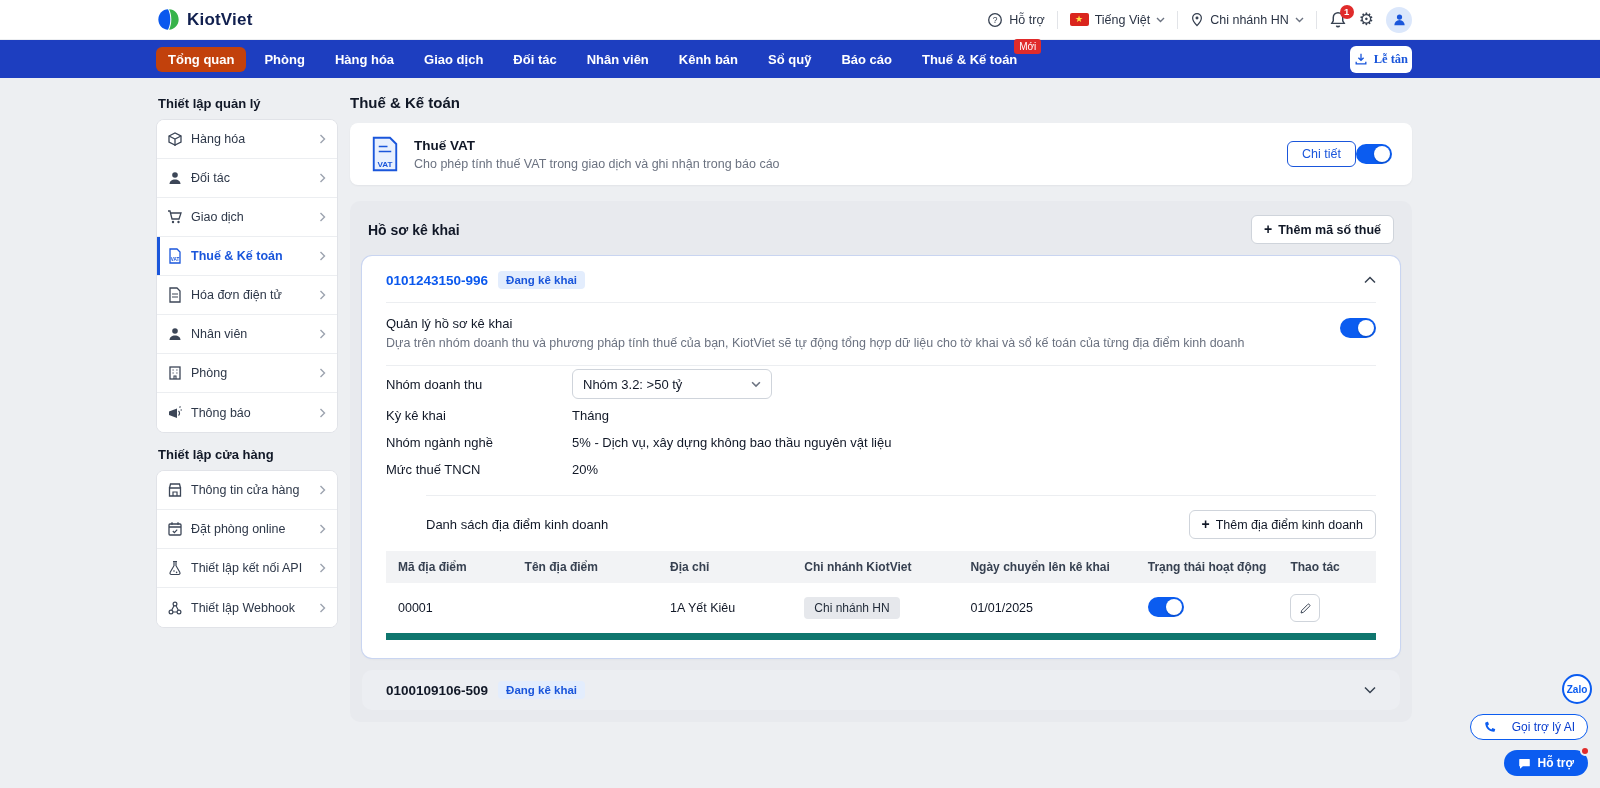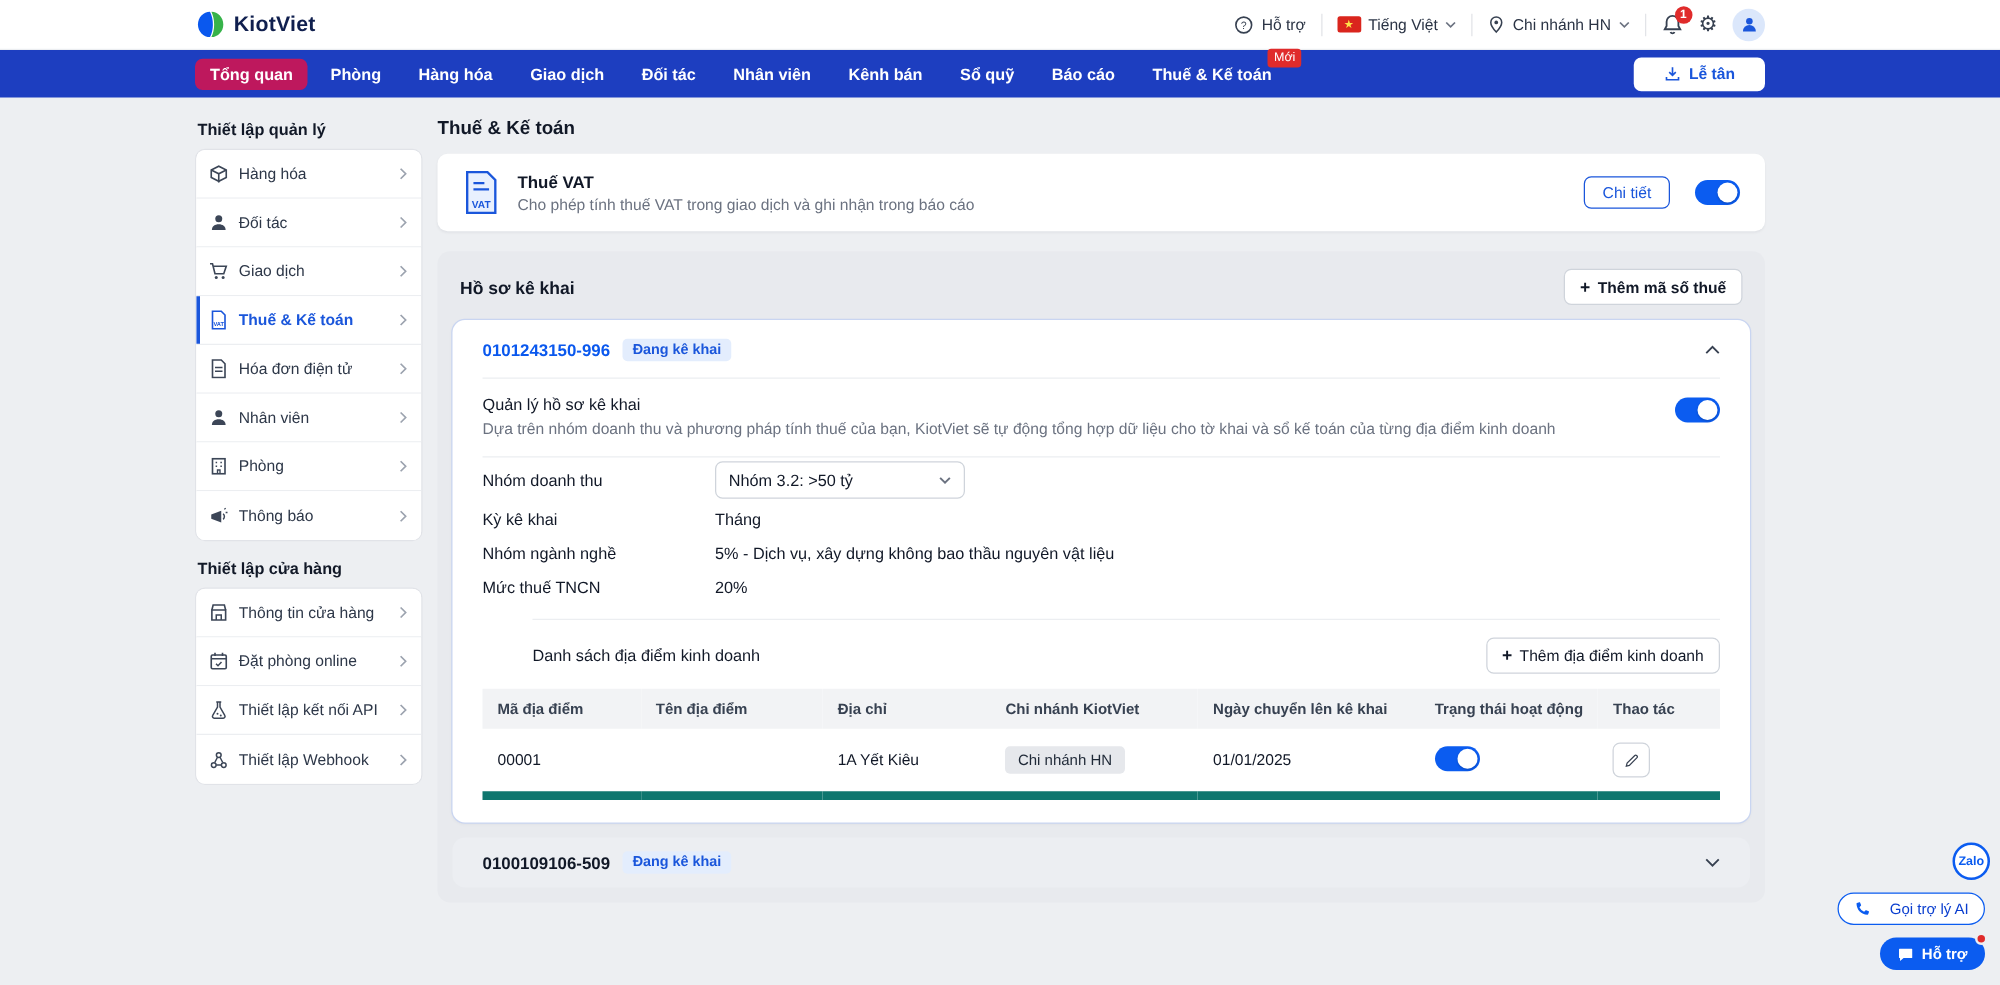--- a/index.html
+++ b/index.html
@@ -25,44 +25,44 @@
   .tb-bell { position: relative; color: #374151; display: flex; cursor: pointer; }
   .bell-badge { position: absolute; top: -6px; right: -7px; background: #e02b2b; color: #fff; font-size: 9.5px; font-weight: bold; min-width: 14px; height: 14px; border-radius: 8px; display: flex; align-items: center; justify-content: center; padding: 0 3px; }
   .tb-gear { color: #374151; font-size: 17px; cursor: pointer; line-height: 1; }
   .tb-gear::after { content: "⚙"; }
   .avatar { width: 26px; height: 26px; border-radius: 50%; background: #dbe7fb; display: flex; align-items: center; justify-content: center; cursor: pointer; }
 
   
   .navbar { height: 38px; background: #1d3ec0; }
   .navbar .inner { display: flex; align-items: center; height: 100%; }
   .nav-tab { color: #ffffff; font-weight: bold; font-size: 13px; padding: 5px 12px; border-radius: 6px; margin-right: 6px; cursor: pointer; position: relative; text-decoration: none; white-space: nowrap; }
-  .nav-tab.active { background: #be185d; }
+  .nav-tab.active { background: #c2410c; }
   .new-badge { position: absolute; top: -8px; right: -12px; background: #e02b2b; color: #fff; font-size: 10px; font-weight: normal; padding: 1px 5px; border-radius: 3px; line-height: 1.3; }
-  .reception-btn { margin-left: auto; background: #ffffff; color: #1a56db; border: none; border-radius: 6px; height: 27px; padding: 0 24px; display: flex; align-items: center; gap: 6px; font-weight: bold; font-size: 12.5px; cursor: pointer; font-family: Liberation Sans, sans-serif; justify-content: flex-end; }
+  .reception-btn { margin-left: auto; background: #ffffff; color: #1a56db; border: none; border-radius: 6px; height: 27px; padding: 0 4px; display: flex; align-items: center; gap: 6px; font-weight: bold; font-size: 12.5px; cursor: pointer; font-family: Liberation Serif, serif; justify-content: flex-end; }
 
   
   .layout { display: flex; gap: 12px; padding-top: 10px; }
   .sidebar { width: 182px; flex: none; }
   .side-title { font-weight: bold; font-size: 13px; color: #111827; margin: 8px 0 8px 2px; }
   .side-group { background: #fff; border: 1px solid #e1e3e8; border-radius: 8px; overflow: hidden; margin-bottom: 14px; }
   .side-item { display: flex; align-items: center; gap: 8px; height: 39px; padding: 0 10px; border-bottom: 1px solid #eceef1; color: #2d3748; font-size: 12.5px; cursor: pointer; position: relative; background: #fff; }
   .side-item:last-child { border-bottom: none; }
   .side-icon { width: 16px; height: 16px; color: #3c4657; flex: none; display: inline-flex; }
   .side-chev { margin-left: auto; color: #9ca3af; display: inline-flex; }
   .side-item.active { color: #1a56db; font-weight: bold; }
   .side-item.active .side-icon { color: #1a56db; }
   .side-item.active::before { content: ""; position: absolute; left: 0; top: 0; bottom: 0; width: 3px; background: #1a56db; }
 
   
   .main { flex: 1; min-width: 0; }
   .page-title { font-weight: bold; font-size: 15px; color: #111827; margin: 6px 0 12px; }
   .vat-card { background: #fff; border-radius: 8px; padding: 13px 20px; display: flex; align-items: center; gap: 14px; box-shadow: 0 1px 2px rgba(16,24,40,.05); }
   .vat-title { font-weight: bold; font-size: 13.5px; color: #111827; }
   .vat-desc { color: #6b7280; font-size: 12.5px; margin-top: 4px; }
-  .vat-actions { margin-left: auto; display: flex; align-items: center; gap: 20px; }
+  .vat-actions { margin-left: auto; display: flex; align-items: center; gap: 0; }
   .detail-btn { border: 1px solid #1a56db; color: #1a56db; border-radius: 6px; padding: 5px 14px; background: #fff; font-size: 12.5px; cursor: pointer; font-family: inherit; }
 
   .toggle { width: 36px; height: 20px; border-radius: 10px; background: #c7cdd6; position: relative; display: inline-block; cursor: pointer; flex: none; }
   .toggle::after { content: ""; position: absolute; width: 16px; height: 16px; border-radius: 50%; background: #fff; top: 2px; left: 2px; box-shadow: 0 1px 2px rgba(0,0,0,.2); }
   .toggle.on { background: #0b5cf0; }
   .toggle.on::after { left: auto; right: 2px; }
 
   .section-panel { background: #e8eaee; border-radius: 10px; margin-top: 16px; padding: 12px; }
   .section-head { display: flex; align-items: center; margin: 2px 6px 12px; }
   .section-title { font-weight: bold; font-size: 14px; color: #111827; }

